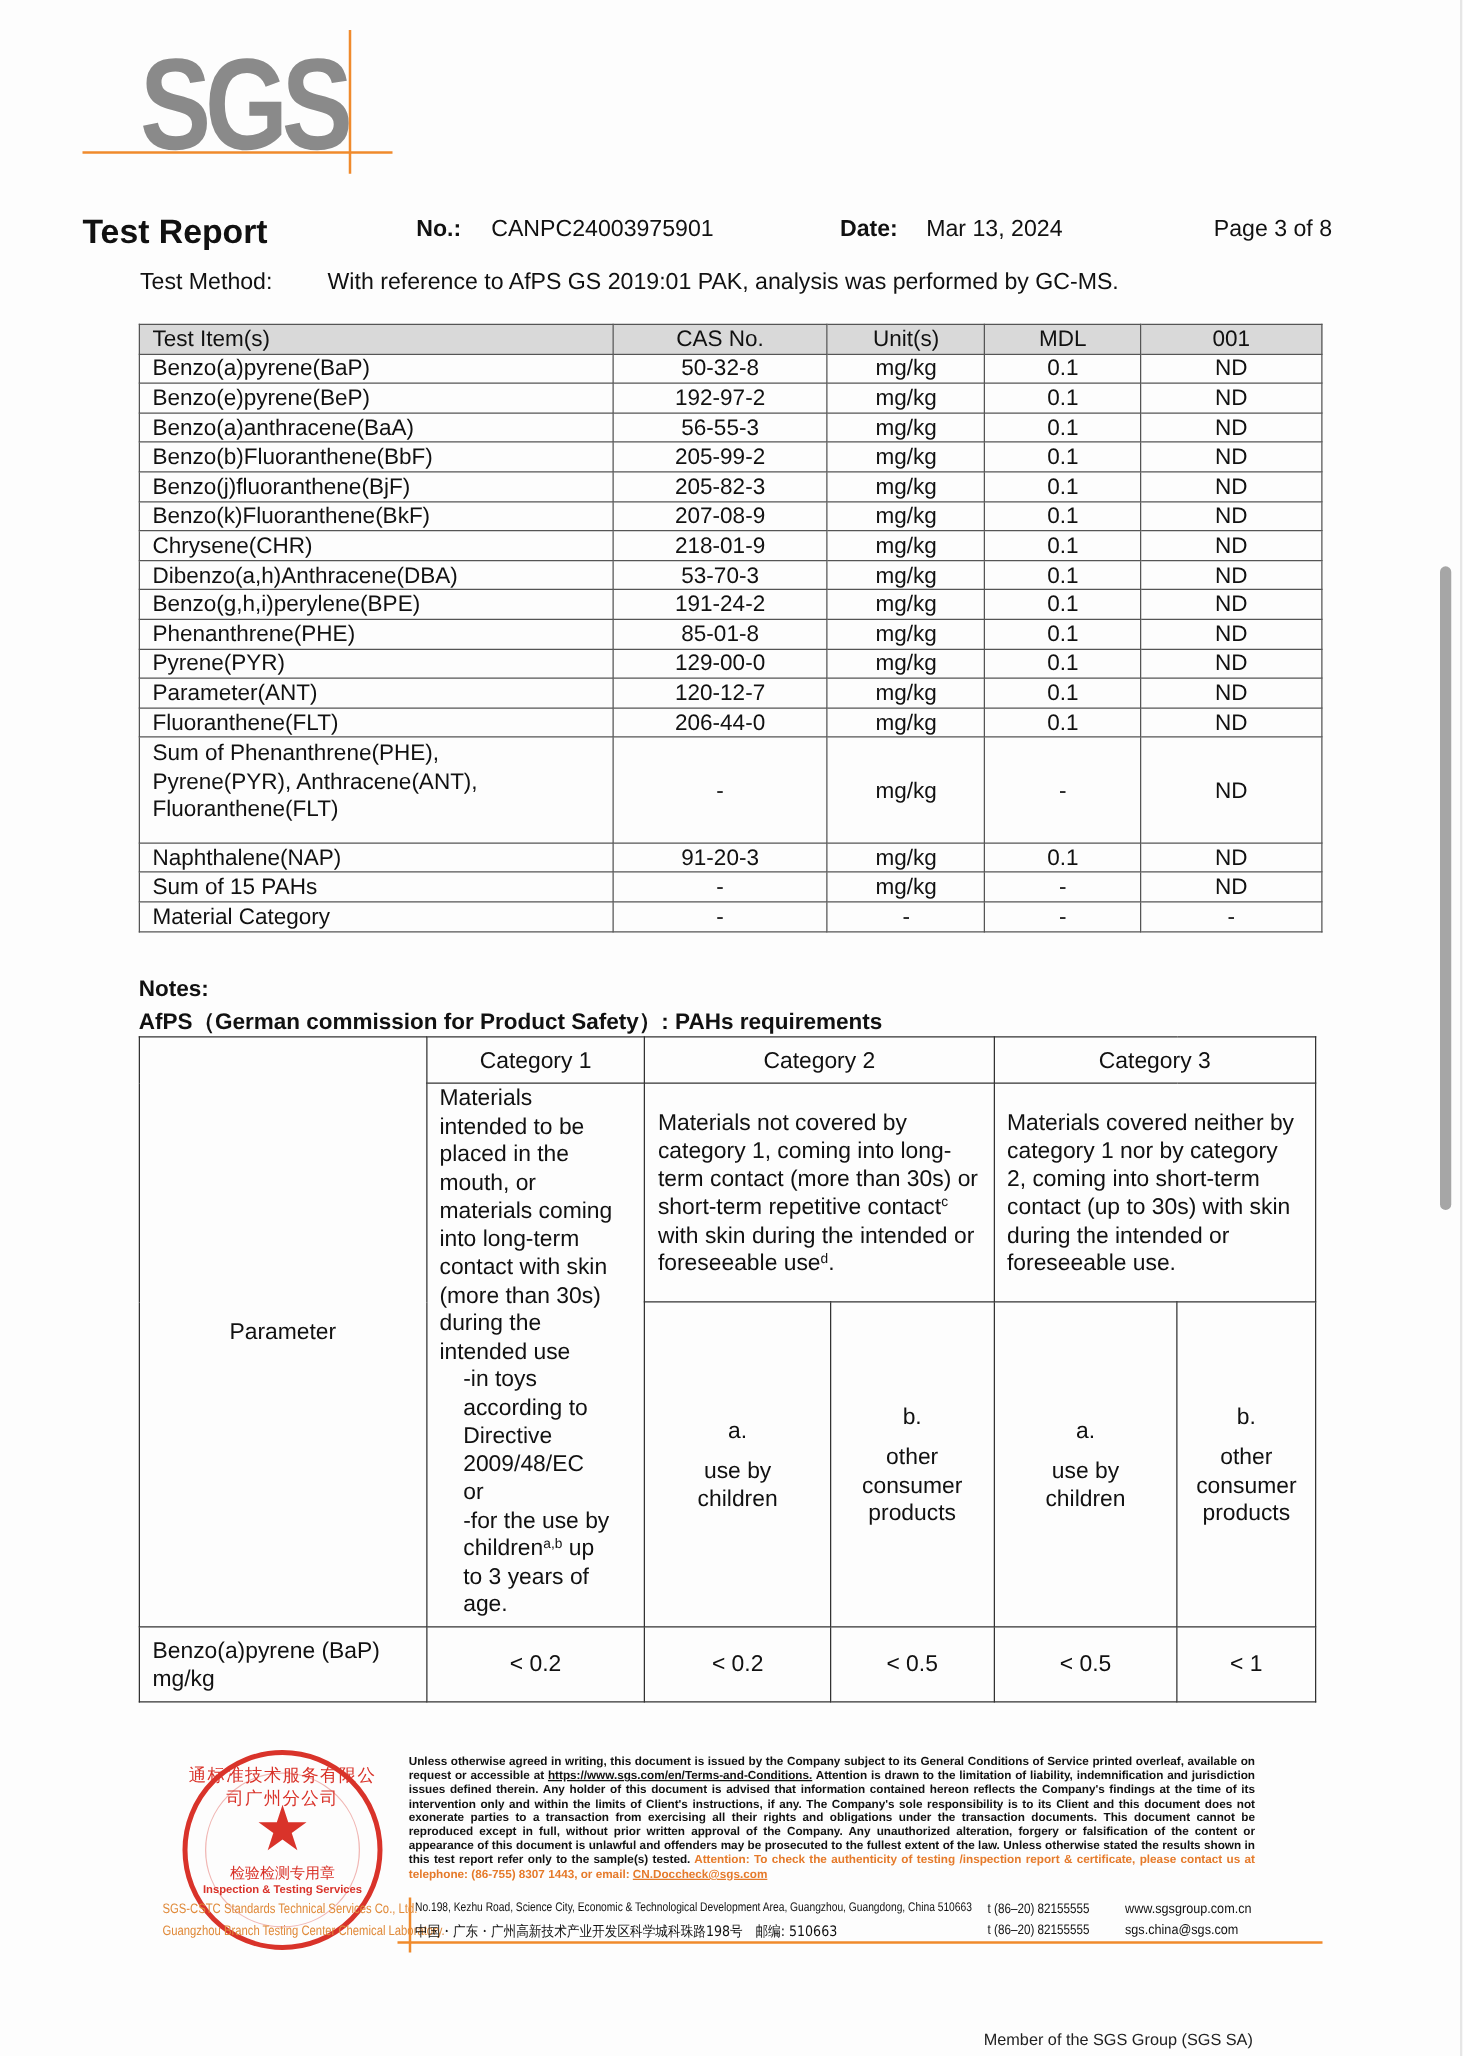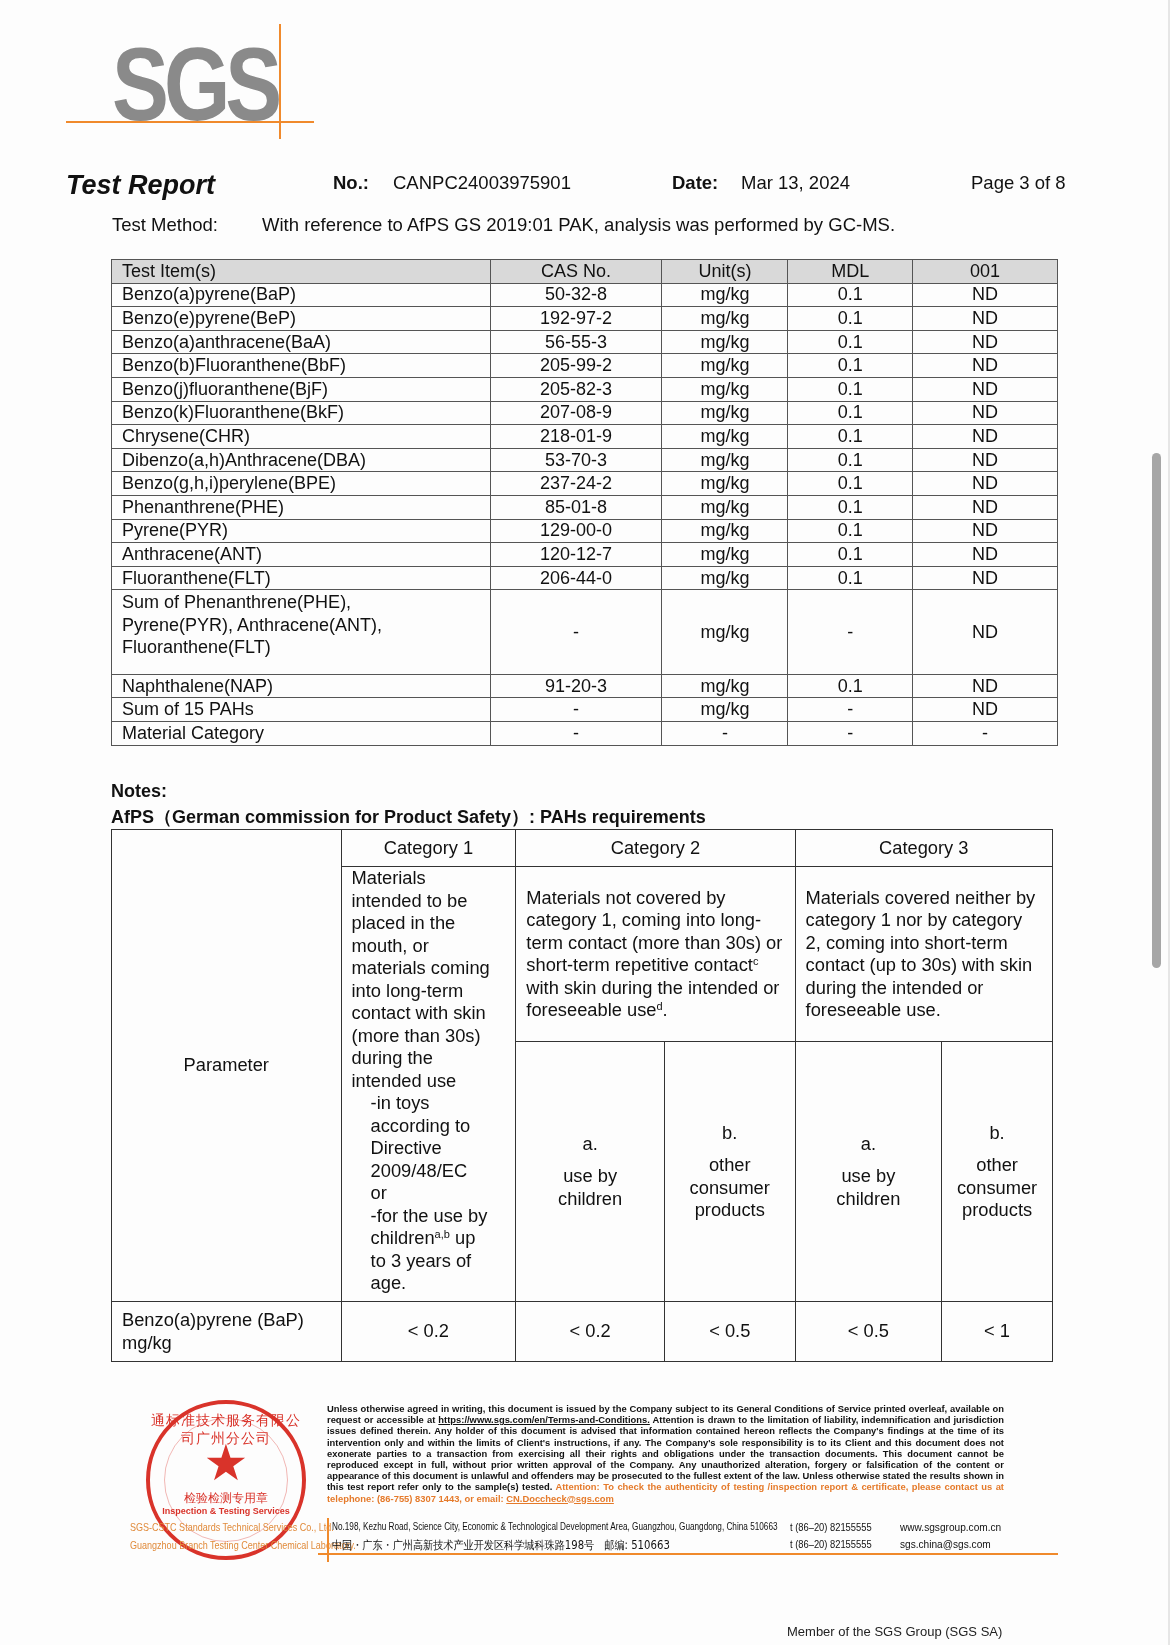--- a/index.html
+++ b/index.html
@@ -5,21 +5,21 @@
   * { box-sizing: border-box; margin: 0; padding: 0; }
   html, body { width: 1170px; height: 1645px; background: #fdfdfd; overflow: hidden; }
   body { position: relative; font-family: "Liberation Sans", sans-serif; color: #111; }
 
   .logo { position: absolute; left: 66px; top: 24px; width: 250px; height: 116px; }
   .logo-text { position: absolute; left: 46px; top: 8px; font-family: "Liberation Sans", sans-serif; font-weight: bold; font-size: 104px; letter-spacing: -6px; color: #8a8a8a; transform: scaleX(0.82); transform-origin: left top; line-height: 1; }
   .logo-hline { position: absolute; left: 0; top: 97px; width: 248px; height: 2px; background: #f08a2c; }
   .logo-vline { position: absolute; left: 213px; top: 0; width: 2px; height: 115px; background: #f08a2c; }
 
   .hdr { position: absolute; top: 172px; font-size: 18.5px; }
-  .hdr-title { left: 66px; top: 170px; font-size: 27px; font-weight: bold; font-style: italic; }
+  .hdr-title { left: 66px; top: 170px; font-size: 27px; font-weight: bold; }
   .hdr-no-label { left: 333px; font-weight: bold; }
   .hdr-no { left: 393px; }
   .hdr-date-label { left: 672px; font-weight: bold; }
   .hdr-date { left: 741px; }
   .hdr-page { left: 971px; }
   .method-label { position: absolute; left: 112px; top: 214px; font-size: 18.5px; }
   .method-text { position: absolute; left: 262px; top: 214px; font-size: 18.5px; }
 
   table { border-collapse: collapse; position: absolute; }
   .results { left: 111px; top: 259px; width: 947px; font-size: 18px; }
@@ -159,41 +159,41 @@
       </tr>
       <tr>
         <td class="left">Dibenzo(a,h)Anthracene(DBA)</td>
         <td class="c">53-70-3</td>
         <td class="c">mg/kg</td>
         <td class="c">0.1</td>
         <td class="c">ND</td>
       </tr>
       <tr>
         <td class="left">Benzo(g,h,i)perylene(BPE)</td>
-        <td class="c">237-24-2</td>
+        <td class="c">191-24-2</td>
         <td class="c">mg/kg</td>
         <td class="c">0.1</td>
         <td class="c">ND</td>
       </tr>
       <tr>
         <td class="left">Phenanthrene(PHE)</td>
         <td class="c">85-01-8</td>
         <td class="c">mg/kg</td>
         <td class="c">0.1</td>
         <td class="c">ND</td>
       </tr>
       <tr>
         <td class="left">Pyrene(PYR)</td>
         <td class="c">129-00-0</td>
         <td class="c">mg/kg</td>
         <td class="c">0.1</td>
         <td class="c">ND</td>
       </tr>
       <tr>
-        <td class="left">Anthracene(ANT)</td>
+        <td class="left">Parameter(ANT)</td>
         <td class="c">120-12-7</td>
         <td class="c">mg/kg</td>
         <td class="c">0.1</td>
         <td class="c">ND</td>
       </tr>
       <tr>
         <td class="left">Fluoranthene(FLT)</td>
         <td class="c">206-44-0</td>
         <td class="c">mg/kg</td>
         <td class="c">0.1</td>

